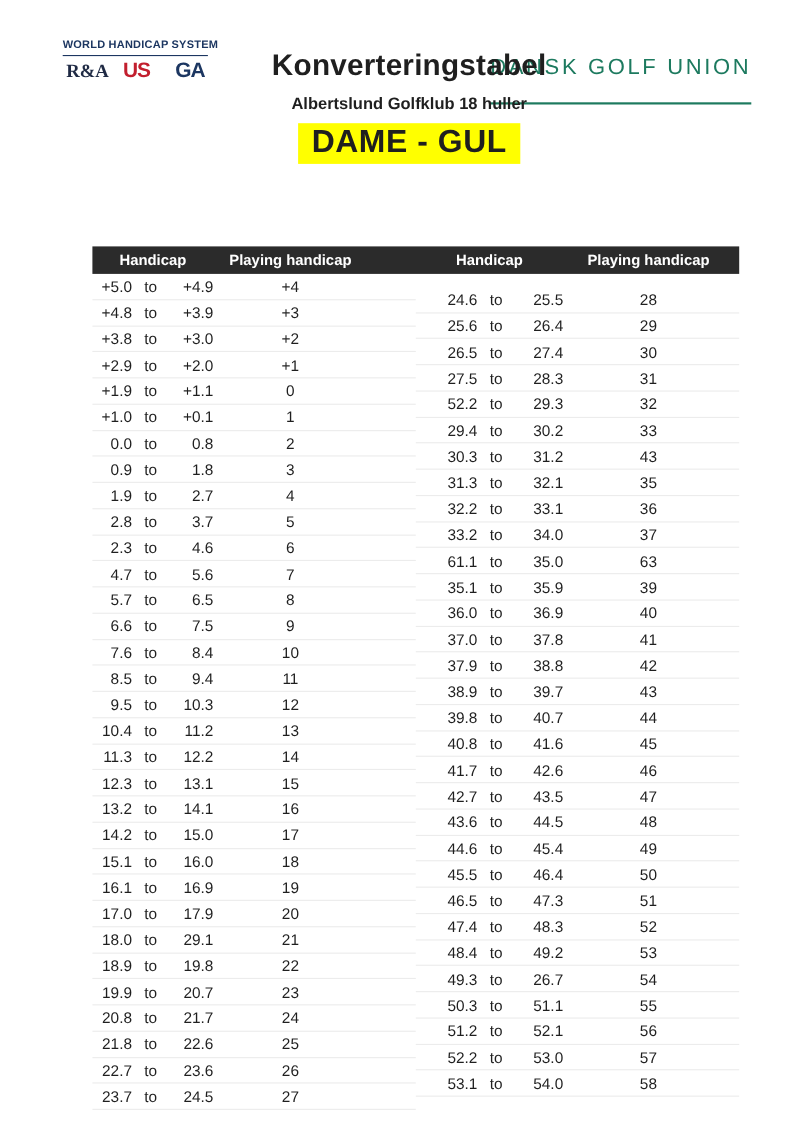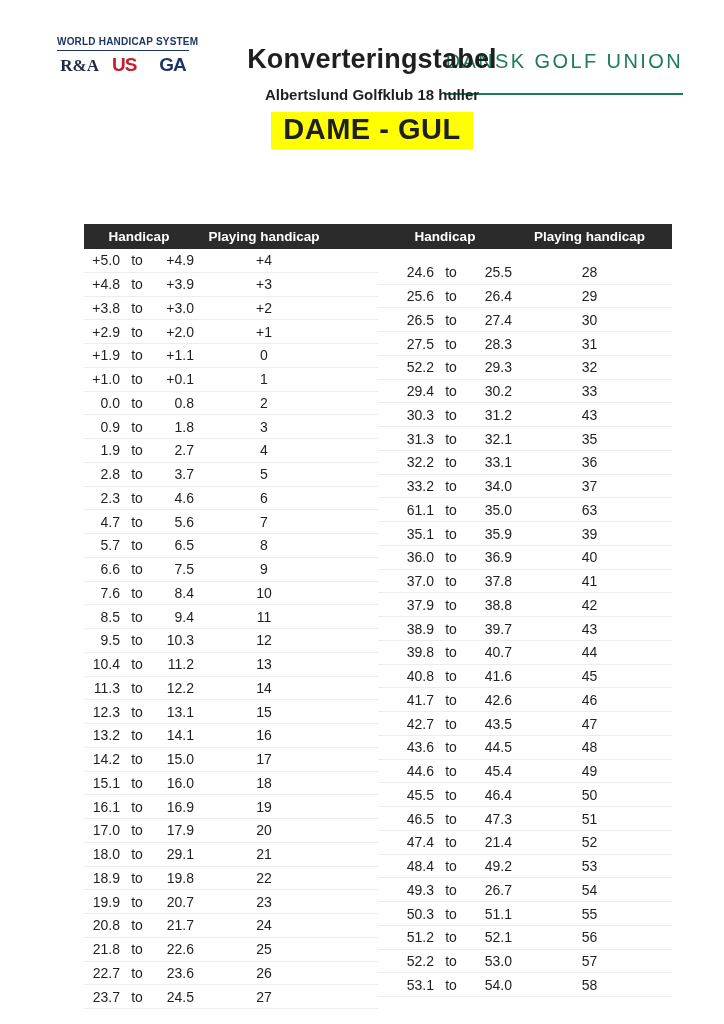--- a/index.html
+++ b/index.html
@@ -428,21 +428,21 @@
         </div>
         <div class="trow">
           <span class="cell c-from">46.5</span>
           <span class="cell c-to">to</span>
           <span class="cell c-end">47.3</span>
           <span class="cell c-play">51</span>
         </div>
         <div class="trow">
           <span class="cell c-from">47.4</span>
           <span class="cell c-to">to</span>
-          <span class="cell c-end">21.4</span>
+          <span class="cell c-end">48.3</span>
           <span class="cell c-play">52</span>
         </div>
         <div class="trow">
           <span class="cell c-from">48.4</span>
           <span class="cell c-to">to</span>
           <span class="cell c-end">49.2</span>
           <span class="cell c-play">53</span>
         </div>
         <div class="trow">
           <span class="cell c-from">49.3</span>

